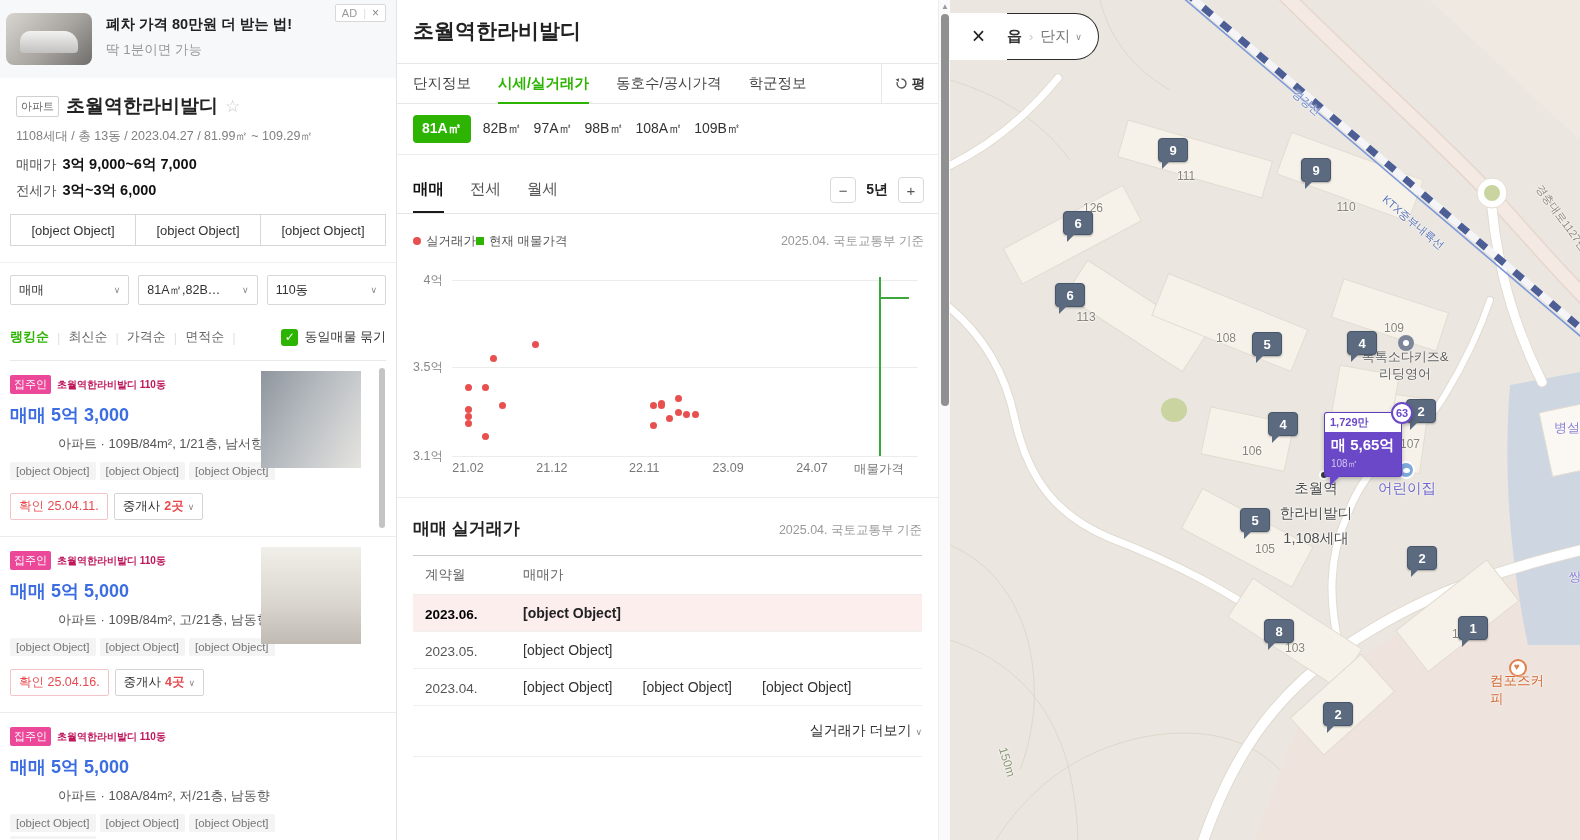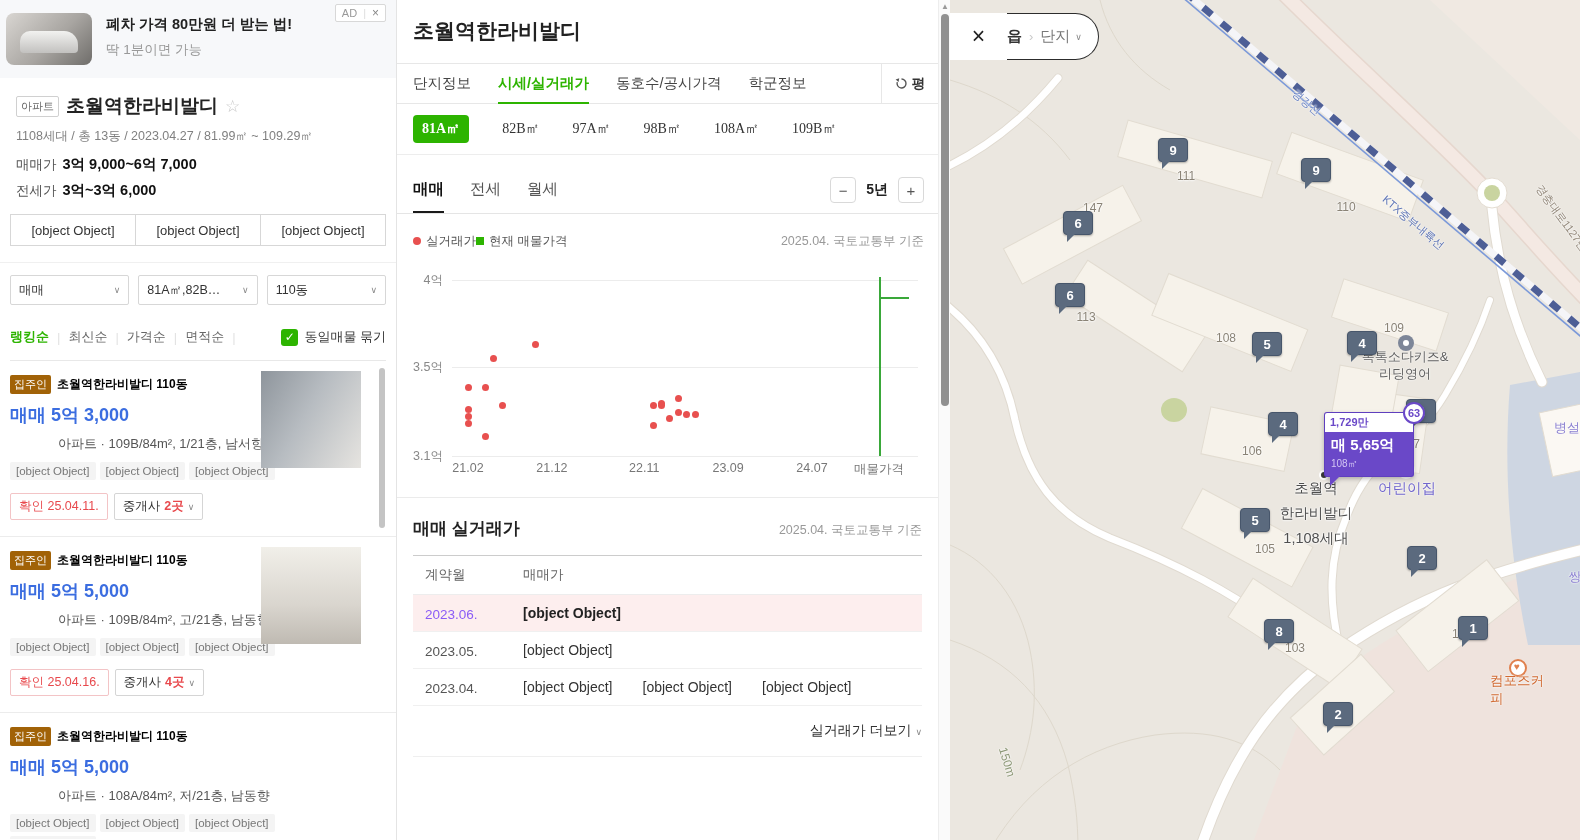--- a/index.html
+++ b/index.html
@@ -50,22 +50,22 @@
   .sort-opt.on { color:#2db400; font-weight:bold; }
   .sort-sep { color:#e3e3e3; margin:0 8px; }
   .dup-group { margin-left:auto; display:flex; align-items:center; gap:6px; cursor:pointer; }
   .cbx { width:17px; height:17px; background:#2db400; border-radius:3px; color:#fff; font-size:12px;
     display:flex; align-items:center; justify-content:center; }
   .dup-label { font-size:13px; color:#333; }
 
   .listings { position:relative; height:478px; overflow:hidden; }
   .listing { position:relative; padding:14px 110px 16px 10px; min-height:160px; border-bottom:1px solid #ececec; }
   .l-head { display:flex; align-items:center; gap:6px; }
-  .owner-badge { background:#a16207; color:#fff; font-size:11px; border-radius:2px; padding:2px 4px; }
-  .l-title { font-size:12px; font-weight:bold; color:#000000; }
+  .owner-badge { background:#ec4899; color:#fff; font-size:11px; border-radius:2px; padding:2px 4px; }
+  .l-title { font-size:10px; font-weight:bold; color:#be185d; }
   .l-price { margin-top:9px; font-size:18px; font-weight:bold; color:#3b6de0; }
   .l-desc { margin-top:8px; font-size:13px; color:#555;margin-left:48px; }
   .l-tags { margin-top:9px; display:flex; gap:4px; flex-wrap:wrap; }
   .l-tag { background:#f4f4f4; color:#777; font-size:11.5px; padding:3px 6px; border-radius:2px; }
   .l-foot { margin-top:13px; display:flex; gap:6px; align-items:center; }
   .confirm { border:1px solid #f3c4c6; color:#e8494d; font-size:12.5px; padding:4px 8px; border-radius:2px; }
   .agents { border:1px solid #d5d5d5; color:#333; font-size:12.5px; padding:4px 8px; border-radius:2px;
     display:flex; gap:4px; align-items:center; cursor:pointer; }
   .agents b { color:#e8494d; font-weight:bold; }
   .l-photo { display:none; }
@@ -78,21 +78,21 @@
   #center-panel { position:absolute; left:397px; top:0; width:541px; height:840px; background:#fff; overflow:hidden; }
   #c-title { height:64px; padding:17px 16px 0; font-size:21px; font-weight:bold; color:#222;
     border-bottom:1px solid #e7e7e7; }
   #c-tabs { height:40px; display:flex; align-items:stretch; border-bottom:1px solid #e7e7e7; }
   .c-tabs-list { display:flex; gap:27px; padding-left:16px; align-items:center; flex:1; }
   .c-tab { font-size:14.5px; color:#444; cursor:pointer; position:relative; height:100%; display:flex; align-items:center; }
   .c-tab.on { color:#2db400; font-weight:bold; }
   .c-tab.on::after { content:""; position:absolute; left:0; right:0; bottom:-1px; height:2px; background:#2db400; }
   .unit-box { width:57px; border-left:1px solid #e7e7e7; display:flex; align-items:center; justify-content:center;
     gap:4px; font-size:13.5px; font-weight:bold; color:#333; cursor:pointer; }
-  #c-chips { height:51px; display:flex; align-items:center; gap:33px; padding-left:16px; border-bottom:1px solid #ededed;font-family:Liberation Serif, serif; }
+  #c-chips { height:51px; display:flex; align-items:center; gap:12px; padding-left:16px; border-bottom:1px solid #ededed; }
   .chip { font-size:14px; color:#333; cursor:pointer; }
   .chip.on { background:#2db400; color:#fff; font-weight:bold; padding:5px 9px; border-radius:4px; }
 
   #c-chart { position:relative; height:342px; }
   .p-tabs { position:absolute; left:16px; top:24px; display:flex; gap:26px; }
   .p-tab { font-size:15.5px; color:#555; cursor:pointer; padding-bottom:11px; }
   .p-tab.on { color:#111; font-weight:bold; border-bottom:2px solid #1a1a1a; }
   .p-tab-line { position:absolute; left:0; right:0; top:58px; height:1px; background:#e5e5e5; }
   .range-ctl { position:absolute; right:14px; top:22px; display:flex; align-items:center; gap:10px; }
   .range-btn { width:26px; height:26px; border:1px solid #d9d9d9; border-radius:4px; background:#fff;
@@ -115,21 +115,21 @@
   .t-src { font-size:12.5px; color:#999; }
   .tbl { margin-top:15px; border-top:1px solid #ccc; }
   .tbl-hrow { display:flex; height:39px; align-items:center; border-bottom:1px solid #ededed; font-size:13.5px; color:#666; }
   .col-month { width:110px; padding-left:12px; flex-shrink:0; }
   .trow { display:flex; border-bottom:1px solid #f0f0f0; align-items:flex-start; }
   .trow .col-month { font-size:13.5px; color:#555; padding-top:12px; }
   .prices { display:flex; flex-wrap:wrap; column-gap:30px; row-gap:6px; padding:10px 0; max-width:380px; }
   .price-item { font-size:14px; color:#333; }
   .trow.hl { background:#fdeeee; }
   .trow.hl .price-item { font-weight:bold; color:#222; }
-  .trow.hl .col-month { color:#8b5cf6; }
+  .trow.hl .col-month { color:#000000;font-weight:bold; }
   .more-row { text-align:right; padding:15px 0 16px; border-bottom:1px solid #efefef; }
   .more-link { font-size:14px; color:#333; cursor:pointer; }
   .gap15 { height:15px; }
   #c-footer { height:40px; background:#f4f4f5; text-align:center; line-height:40px; font-size:14px; color:#333; }
 
   
   #center-scrollbar { position:absolute; left:938px; top:0; width:12px; height:840px; background:#fafafa;
     border-left:1px solid #ededed; z-index:20; }
   .sb-arrow { position:absolute; top:2px; left:0; width:12px; text-align:center; font-size:8px; color:#999; }
   .sb-thumb { position:absolute; left:2px; top:14px; width:8px; height:392px; background:#909090; border-radius:4px; }
@@ -163,21 +163,21 @@
   #complex-ic { left:369px; top:470px; width:10px; height:10px; background:#3a3a3a; border:2px solid #fff; }
   #complex-label { position:absolute; left:366px; top:513px; transform:translate(-50%,-50%); text-align:center;
     font-size:14.5px; color:#4f4f4f; line-height:25px; text-shadow:0 0 2px #fff,0 0 2px #fff,0 0 3px #fff; z-index:4; }
   #cafe-ic { left:559px; top:659px; width:18px; height:18px; background:#fff; border:2px solid #e0804e; }
   #cafe-ic::after { content:"♥"; position:absolute; left:3px; top:0px; font-size:10px; color:#e0804e; }
   #cafe-label { position:absolute; left:570px; top:690px; transform:translate(-50%,-50%); font-size:13.5px;
     color:#d06a32; text-shadow:0 0 2px #fff,0 0 2px #fff; z-index:4; }
   .edge-label { position:absolute; transform:translate(-50%,-50%); font-size:13px; color:#8a7fd0;
     text-shadow:0 0 2px #fff,0 0 2px #fff; z-index:4; white-space:nowrap; }
 
-  .callout { position:absolute; left:374px; top:412px; width:90px; z-index:8; filter:drop-shadow(0 2px 2px rgba(0,0,0,.25)); }
+  .callout { position:absolute; left:374px; top:412px; width:78px; z-index:8; filter:drop-shadow(0 2px 2px rgba(0,0,0,.25)); }
   .co-top { background:#fff; border:1px solid #5f3fbe; border-bottom:none; border-radius:3px 3px 0 0;
     padding:2px 5px; font-size:11px; font-weight:bold; color:#6a48c8; }
   .co-body { background:#6a48c8; border:1px solid #5f3fbe; border-top:none; border-radius:0 0 3px 3px; padding:4px 6px 5px; }
   .co-price { color:#fff; font-size:15px; font-weight:bold; white-space:nowrap; }
   .co-area { color:#d3c6f3; font-size:10px; margin-top:2px; }
   .co-badge { position:absolute; top:-10px; right:-11px; width:22px; height:22px; border-radius:50%;
     background:#fff; border:2px solid #6a48c8; color:#6a48c8; font-size:11px; font-weight:bold;
     display:flex; align-items:center; justify-content:center; }
   .co-tail { position:absolute; left:6px; bottom:-9px; width:0; height:0;
     border-top:10px solid #6a48c8; border-right:10px solid transparent; }
@@ -569,21 +569,21 @@
     <div class="rot-label" id="rail-label-mid">KTX중부내륙선</div>
     <div class="rot-label" id="road-label">경충대로1127번길</div>
     <div class="rot-label" id="scale-label">150m</div>
 
     <div>
 
         <div class="maplabel" style="left: 236px; top: 176px;">111</div>
 
         <div class="maplabel" style="left: 396px; top: 207px;">110</div>
 
-        <div class="maplabel" style="left: 143px; top: 208px;">147</div>
+        <div class="maplabel" style="left: 143px; top: 208px;">126</div>
 
         <div class="maplabel" style="left: 136px; top: 317px;">113</div>
 
         <div class="maplabel" style="left: 276px; top: 338px;">108</div>
 
         <div class="maplabel" style="left: 444px; top: 328px;">109</div>
 
         <div class="maplabel" style="left: 460px; top: 444px;">107</div>
 
         <div class="maplabel" style="left: 302px; top: 451px;">106</div>

